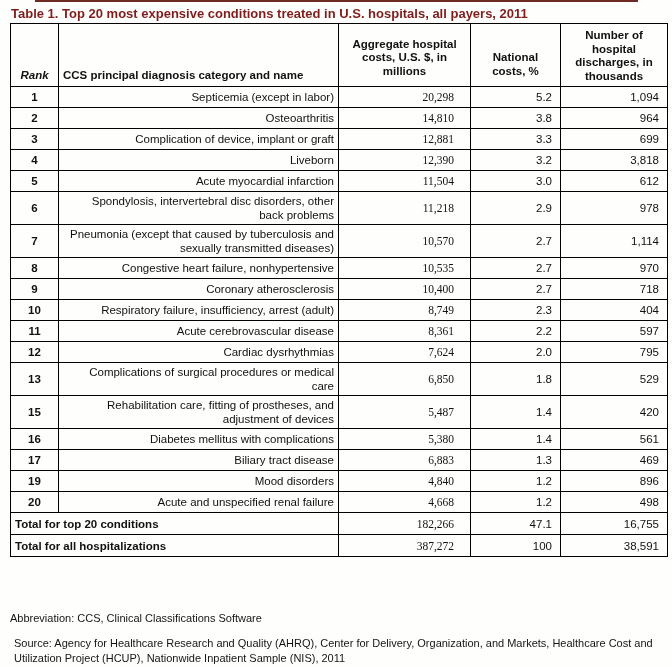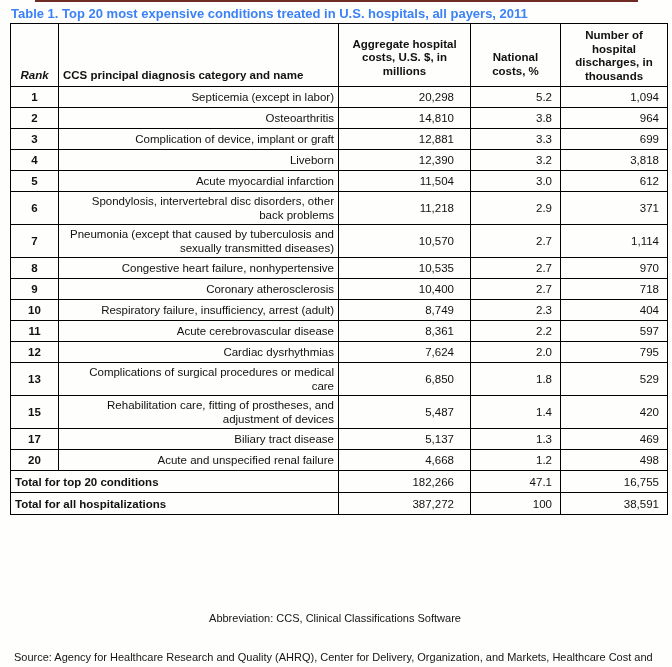--- a/index.html
+++ b/index.html
@@ -23,21 +23,21 @@
     height: 2px;
     background: #6e2a23;
   }
   .title {
     position: absolute;
     left: 11px;
     top: 6px;
     width: 650px;
     font-size: 13px;
     font-weight: bold;
-    color: #3b82f6;
+    color: #7f1d1d;
     white-space: nowrap;
   }
   table.conditions {
     position: absolute;
     left: 10px;
     top: 23px;
     width: 657px;
     border-collapse: collapse;
     table-layout: fixed;
   }
@@ -74,36 +74,36 @@
     text-align: right;
     vertical-align: middle;
     padding: 2px 4px 2px 6px;
     line-height: 14px;
   }
   td.num {
     text-align: right;
     vertical-align: middle;
     padding-right: 8px;
   }
-  td.costs { padding-right: 16px; }
+  td.costs { padding-right: 16px; font-family: Liberation Serif, serif; }
   td.label {
     text-align: left;
     font-weight: bold;
     vertical-align: middle;
     padding-left: 4px;
   }
   .footer {
     position: absolute;
     left: 10px;
     top: 611px;
     width: 650px;
     font-size: 11px;
     color: #151515;
   }
-  .abbrev { margin: 0 0 25px 0; line-height: 14px; text-align: center; }
+  .abbrev { margin: 0 0 11px 0; line-height: 14px; }
   .source { margin: 4px; line-height: 15px; width: 648px; }
 </style>
 </head>
 <body>
 
 <div class="top-rule"></div>
 
 <div class="title">Table 1. Top 20 most expensive conditions treated in U.S. hospitals, all payers, 2011</div>
 
 <table class="conditions">
@@ -157,21 +157,21 @@
         <td class="name">Acute myocardial infarction</td>
         <td class="num costs">11,504</td>
         <td class="num pct">3.0</td>
         <td class="num disch">612</td>
       </tr>
       <tr class="data-row">
         <td class="rank">6</td>
         <td class="name">Spondylosis, intervertebral disc disorders, other back problems</td>
         <td class="num costs">11,218</td>
         <td class="num pct">2.9</td>
-        <td class="num disch">371</td>
+        <td class="num disch">978</td>
       </tr>
       <tr class="data-row">
         <td class="rank">7</td>
         <td class="name">Pneumonia (except that caused by tuberculosis and sexually transmitted diseases)</td>
         <td class="num costs">10,570</td>
         <td class="num pct">2.7</td>
         <td class="num disch">1,114</td>
       </tr>
       <tr class="data-row">
         <td class="rank">8</td>
@@ -216,25 +216,39 @@
         <td class="num disch">529</td>
       </tr>
       <tr class="data-row">
         <td class="rank">15</td>
         <td class="name">Rehabilitation care, fitting of prostheses, and adjustment of devices</td>
         <td class="num costs">5,487</td>
         <td class="num pct">1.4</td>
         <td class="num disch">420</td>
       </tr>
       <tr class="data-row">
+        <td class="rank">16</td>
+        <td class="name">Diabetes mellitus with complications</td>
+        <td class="num costs">5,380</td>
+        <td class="num pct">1.4</td>
+        <td class="num disch">561</td>
+      </tr>
+      <tr class="data-row">
         <td class="rank">17</td>
         <td class="name">Biliary tract disease</td>
-        <td class="num costs">5,137</td>
+        <td class="num costs">6,883</td>
         <td class="num pct">1.3</td>
         <td class="num disch">469</td>
+      </tr>
+      <tr class="data-row">
+        <td class="rank">19</td>
+        <td class="name">Mood disorders</td>
+        <td class="num costs">4,840</td>
+        <td class="num pct">1.2</td>
+        <td class="num disch">896</td>
       </tr>
       <tr class="data-row">
         <td class="rank">20</td>
         <td class="name">Acute and unspecified renal failure</td>
         <td class="num costs">4,668</td>
         <td class="num pct">1.2</td>
         <td class="num disch">498</td>
       </tr>
       <tr class="total-row">
         <td class="label" colspan="2">Total for top 20 conditions</td>

